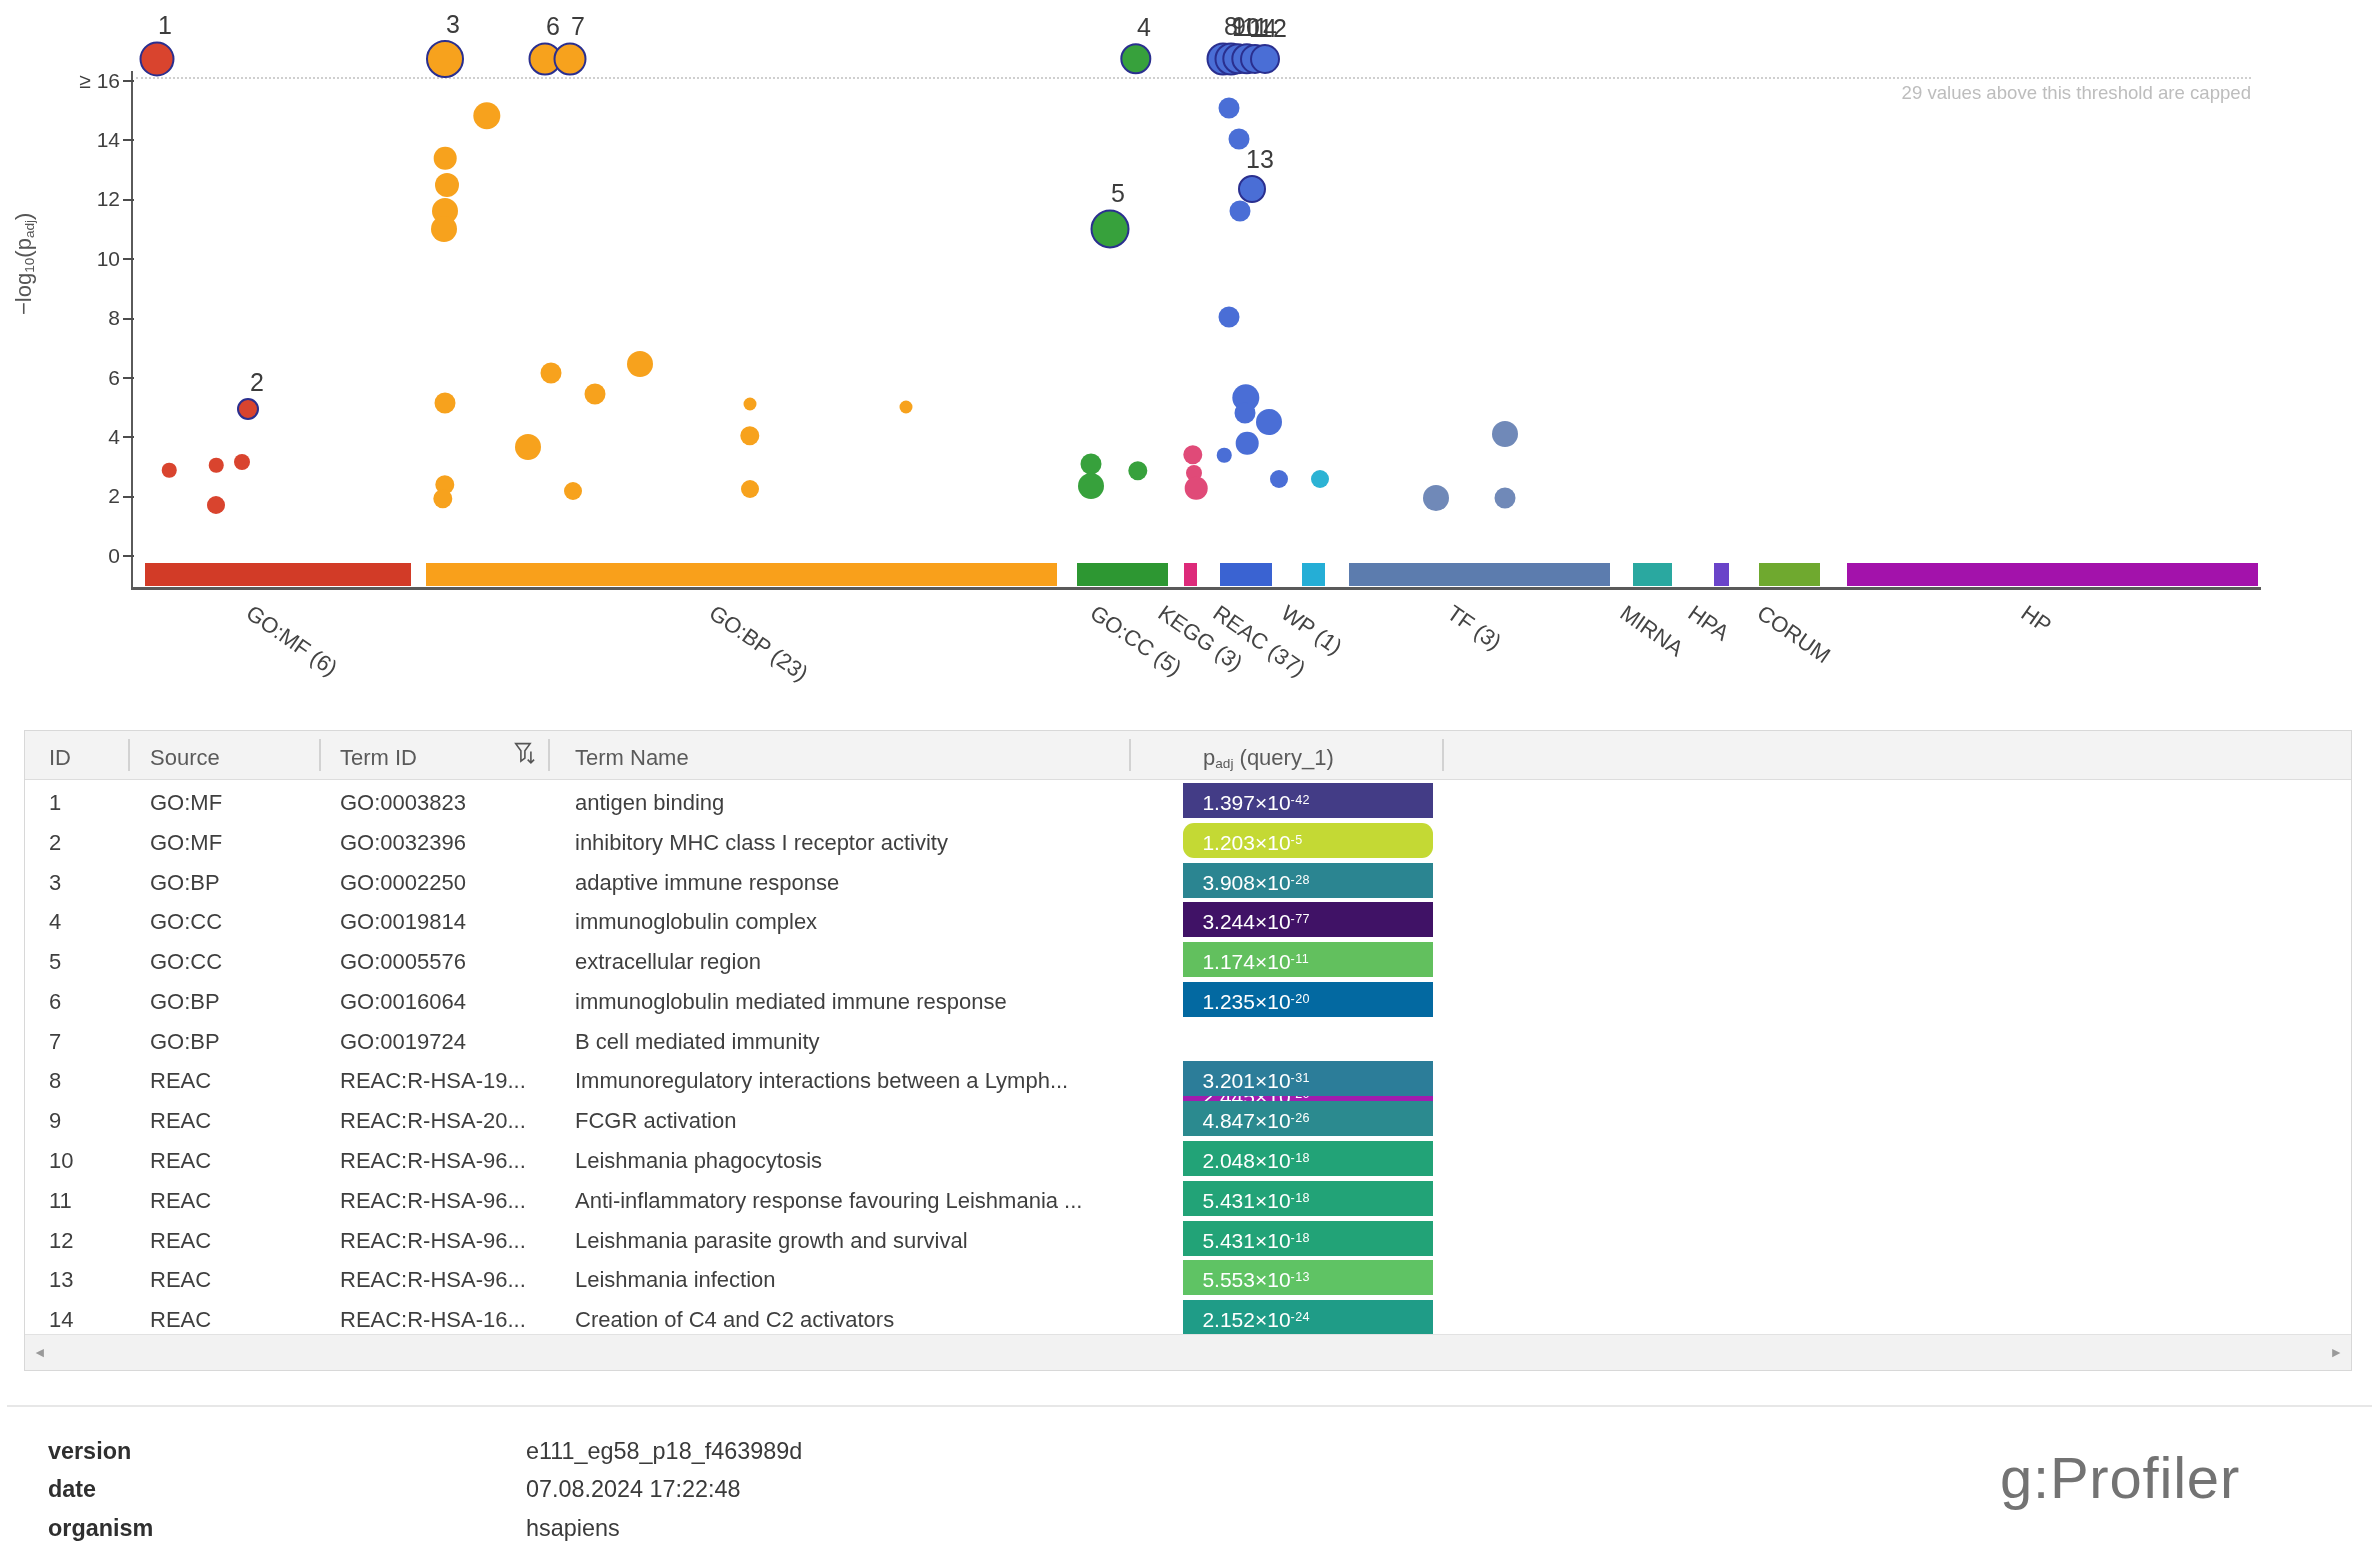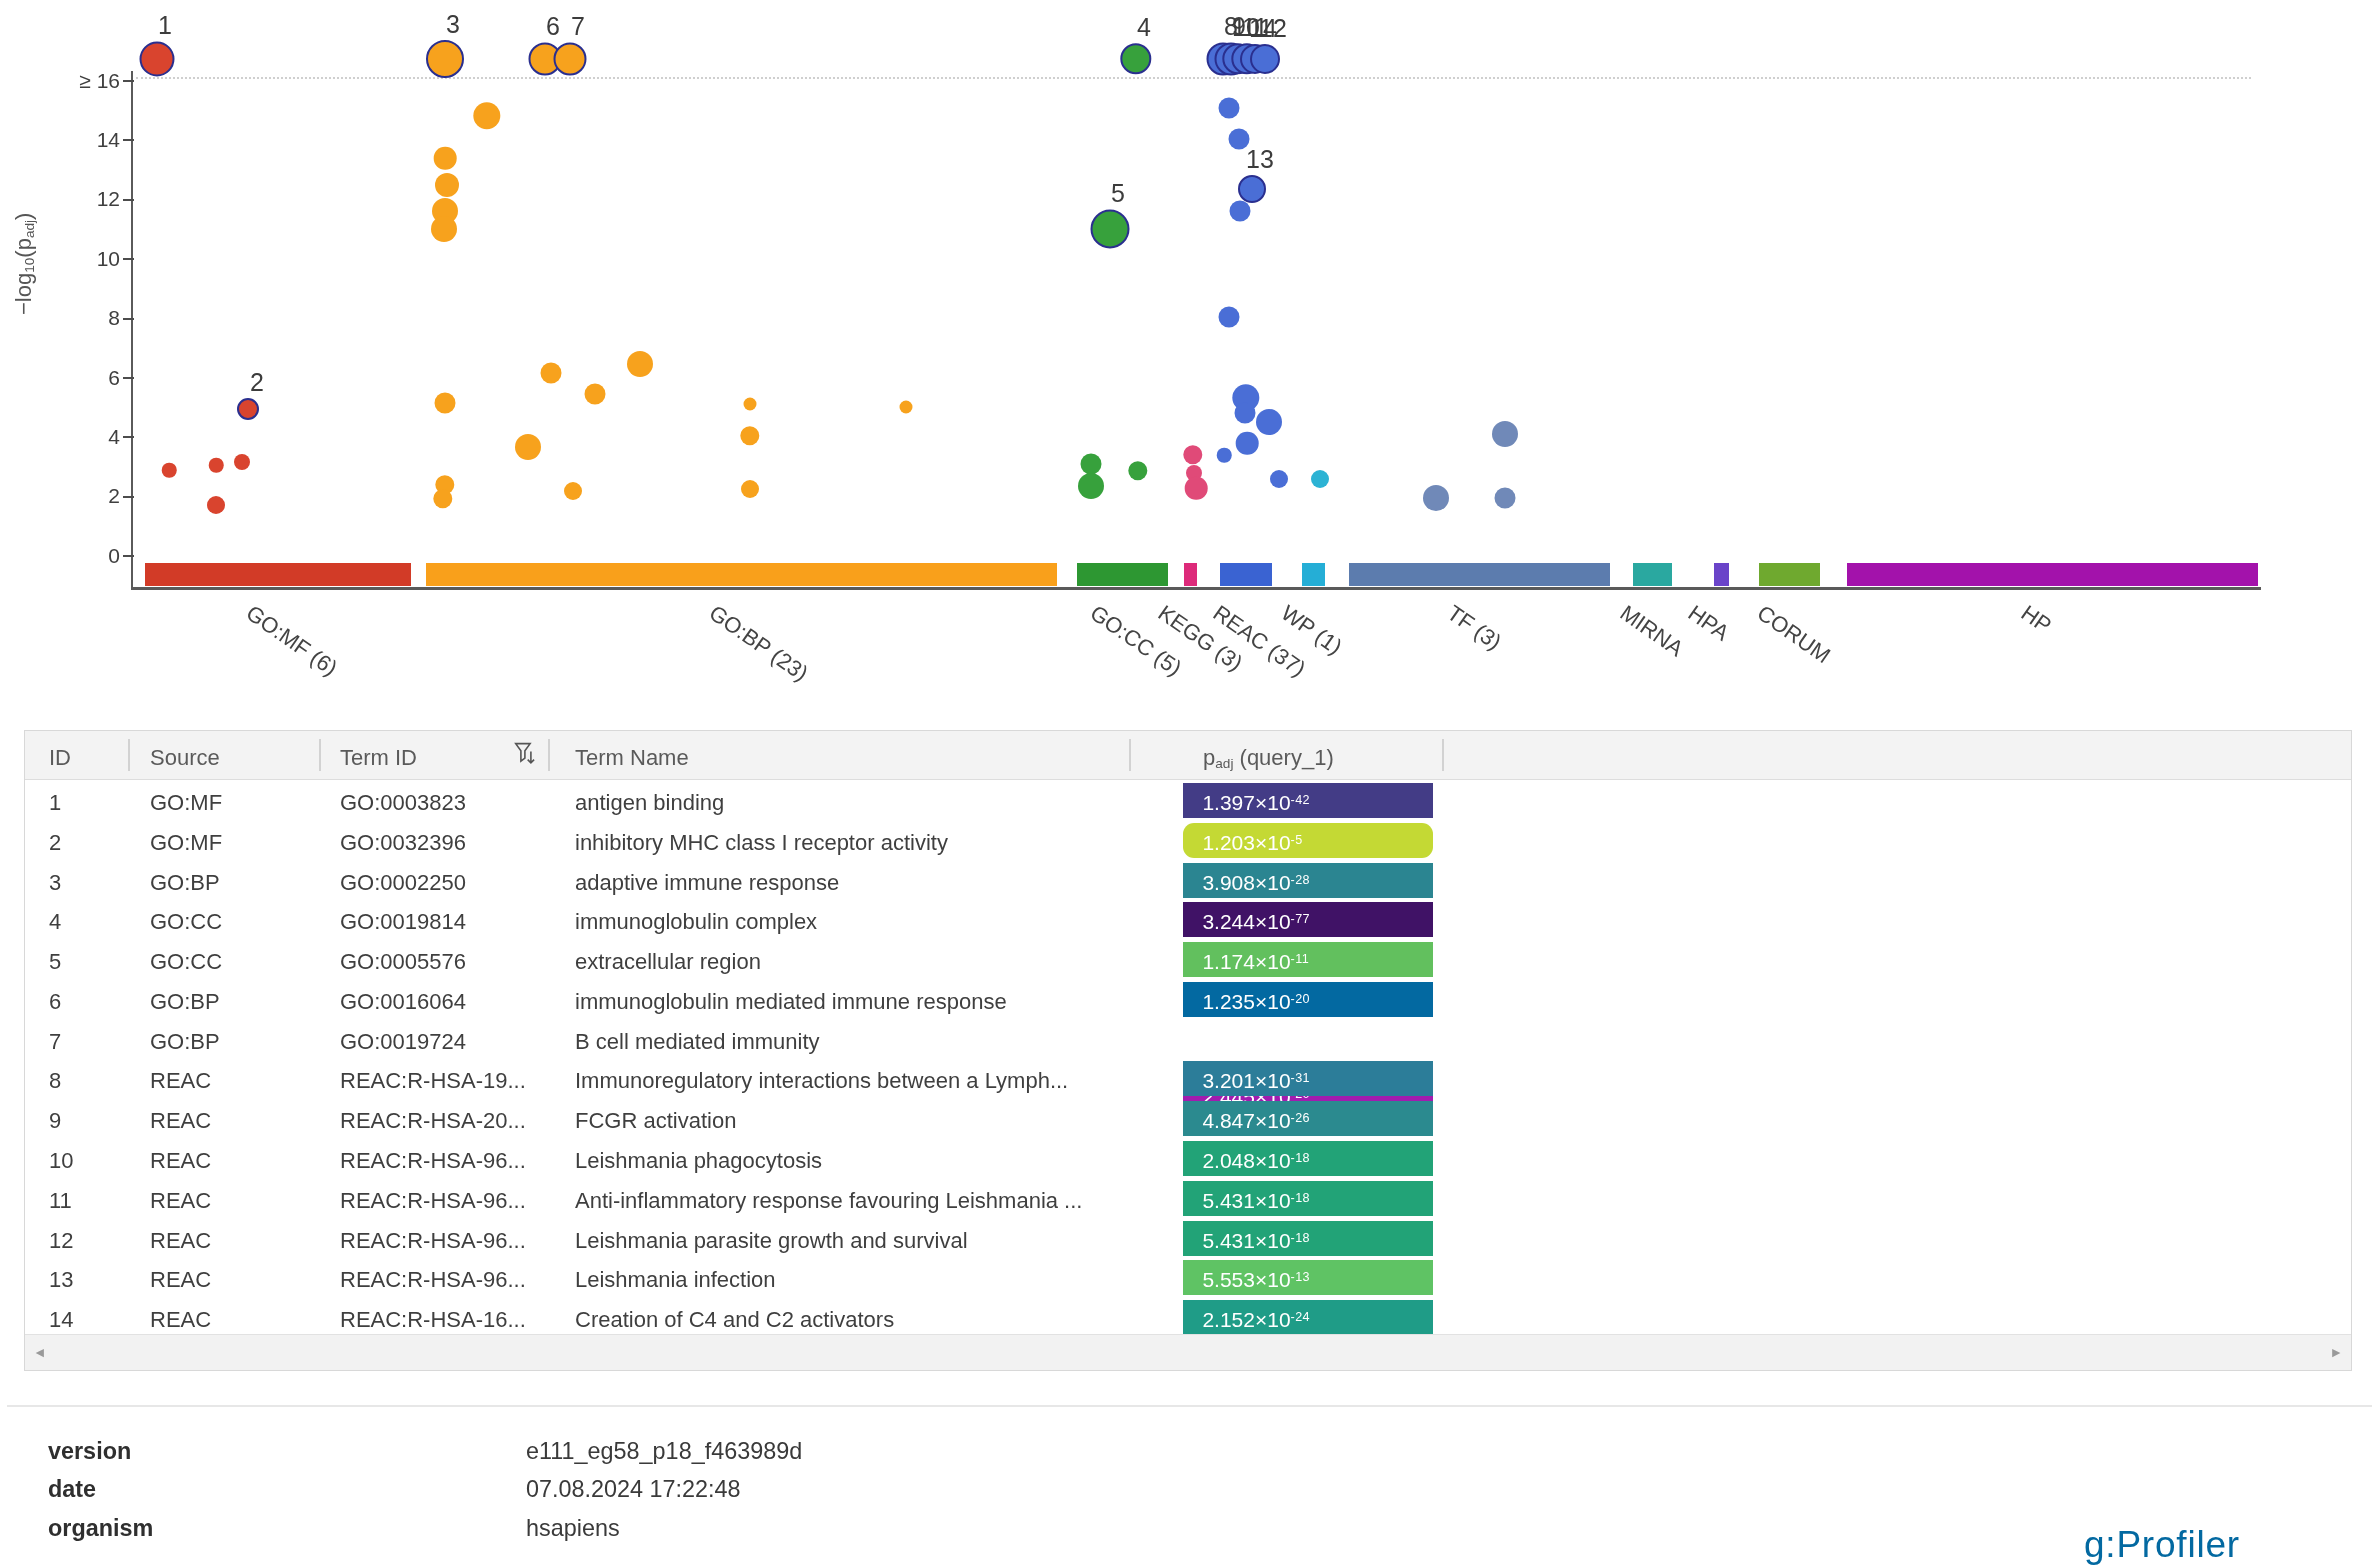--- a/index.html
+++ b/index.html
@@ -30,32 +30,33 @@
   .sort-icon{position:absolute;left:489px;top:11.3px;}
   .td{position:absolute;font-size:22px;color:#3f3f3f;white-space:nowrap;}
   .p-cell{position:absolute;left:1158px;width:250px;height:35px;color:#fff;font-size:21px;line-height:35px;padding-left:19.4px;box-sizing:border-box;}
   .p-cell sup{font-size:0.60em;vertical-align:0.45em;letter-spacing:0.4px;}
   .scroll-strip{position:absolute;left:0;bottom:0;width:100%;height:35px;background:#f2f2f2;border-top:0.8px solid #e2e2e2;}
   .scroll-arrow{position:absolute;top:9.7px;font-size:13.7px;color:#9a9a9a;}
   
   .footer-divider{position:absolute;left:6.5px;top:1405px;width:2365px;height:1.6px;background:#e7e7e7;}
   .f-label{position:absolute;left:48px;font-size:23.4px;font-weight:bold;color:#2f2f2f;}
   .f-value{position:absolute;left:526px;font-size:23.4px;color:#3a3a3a;}
-  .logo{position:absolute;right:137px;top:1524px;font-size:37px;color:#0369a1;letter-spacing:0.8px;}
+  .logo{position:absolute;right:137px;top:1444px;font-size:58px;color:#737373;letter-spacing:0.8px;}
 </style>
 </head>
 <body>
 
 <div class="screen">
 
   <div class="plot">
     <div class="yaxis-title"><span>−log</span><sub>10</sub><span>(p</span><sub>adj</sub><span>)</span></div>
     <div class="yaxis-line"></div>
     <div class="baseline"></div>
     <div class="threshold"></div>
+    <div class="cap-note">29 values above this threshold are capped</div>
     <div id="plot-dynamic">
         <div class="tick-mark" style="left: 123px; top: 80px;"></div>
         <div class="tick-label" style="left: 31px; top: 69px;">≥ 16</div>
         <div class="tick-mark" style="left: 123px; top: 139px;"></div>
         <div class="tick-label" style="left: 31px; top: 128px;">14</div>
         <div class="tick-mark" style="left: 123px; top: 199px;"></div>
         <div class="tick-label" style="left: 31px; top: 187px;">12</div>
         <div class="tick-mark" style="left: 123px; top: 258px;"></div>
         <div class="tick-label" style="left: 31px; top: 247px;">10</div>
         <div class="tick-mark" style="left: 123px; top: 318px;"></div>

